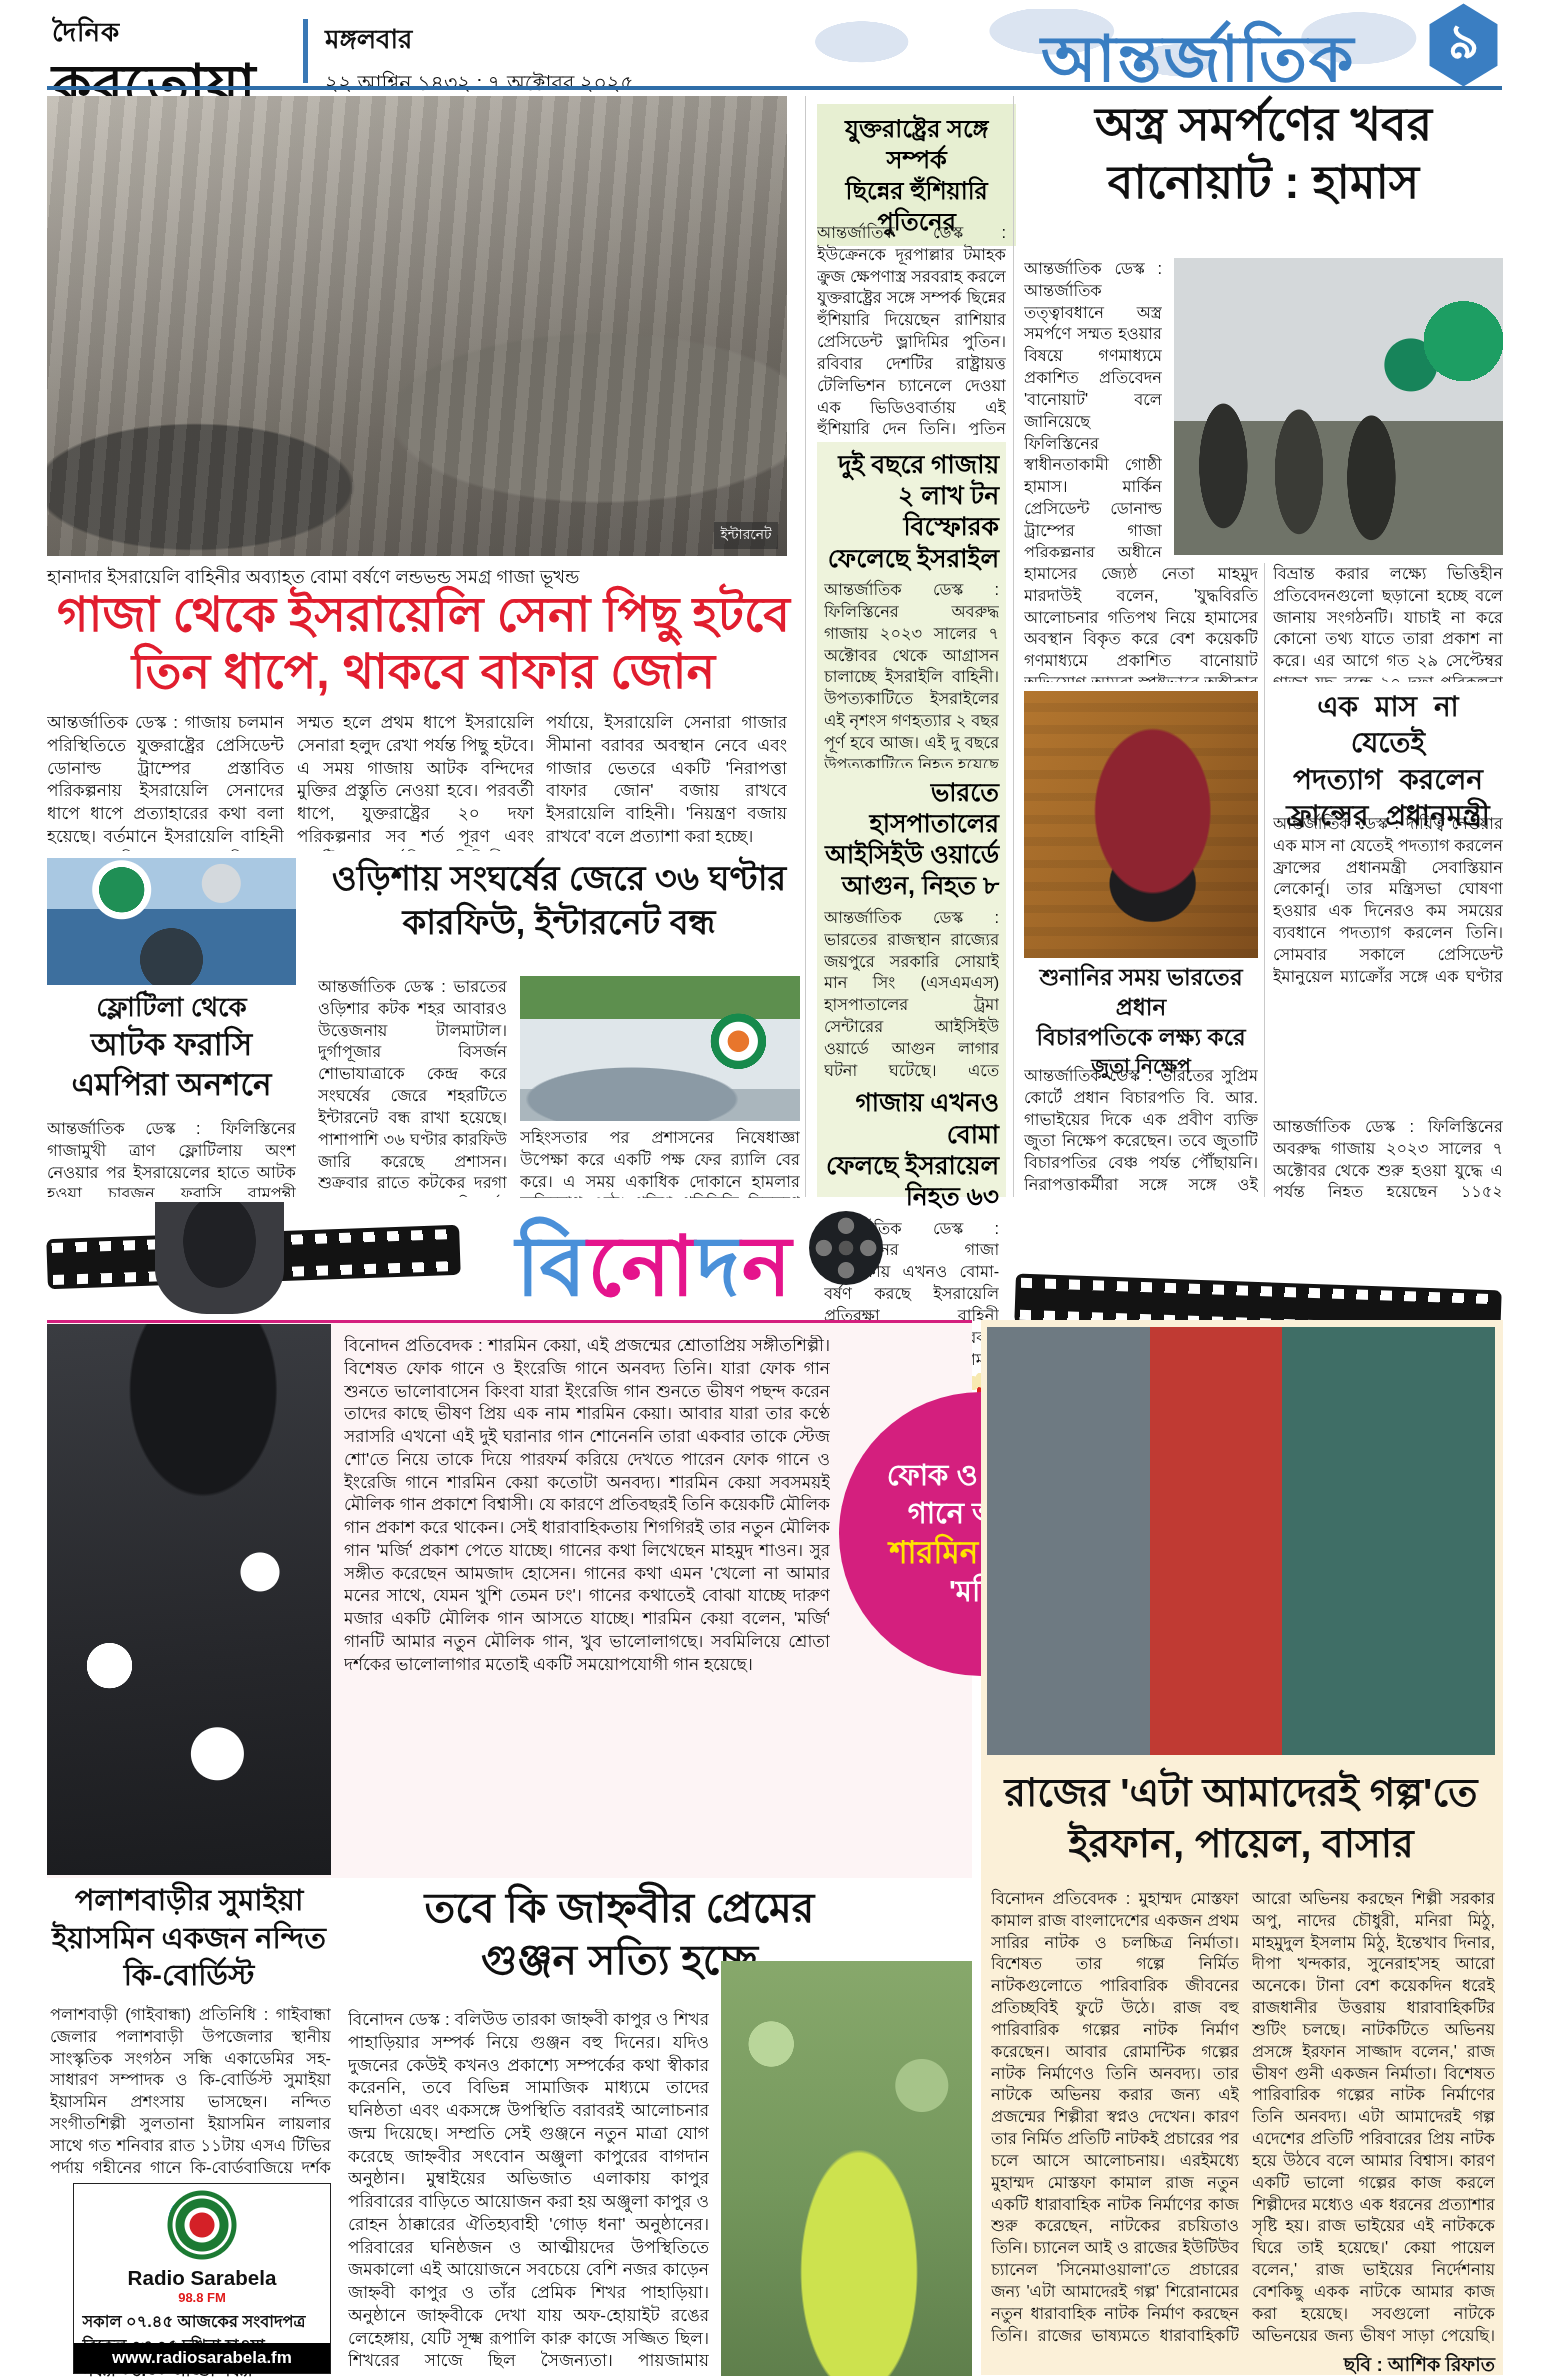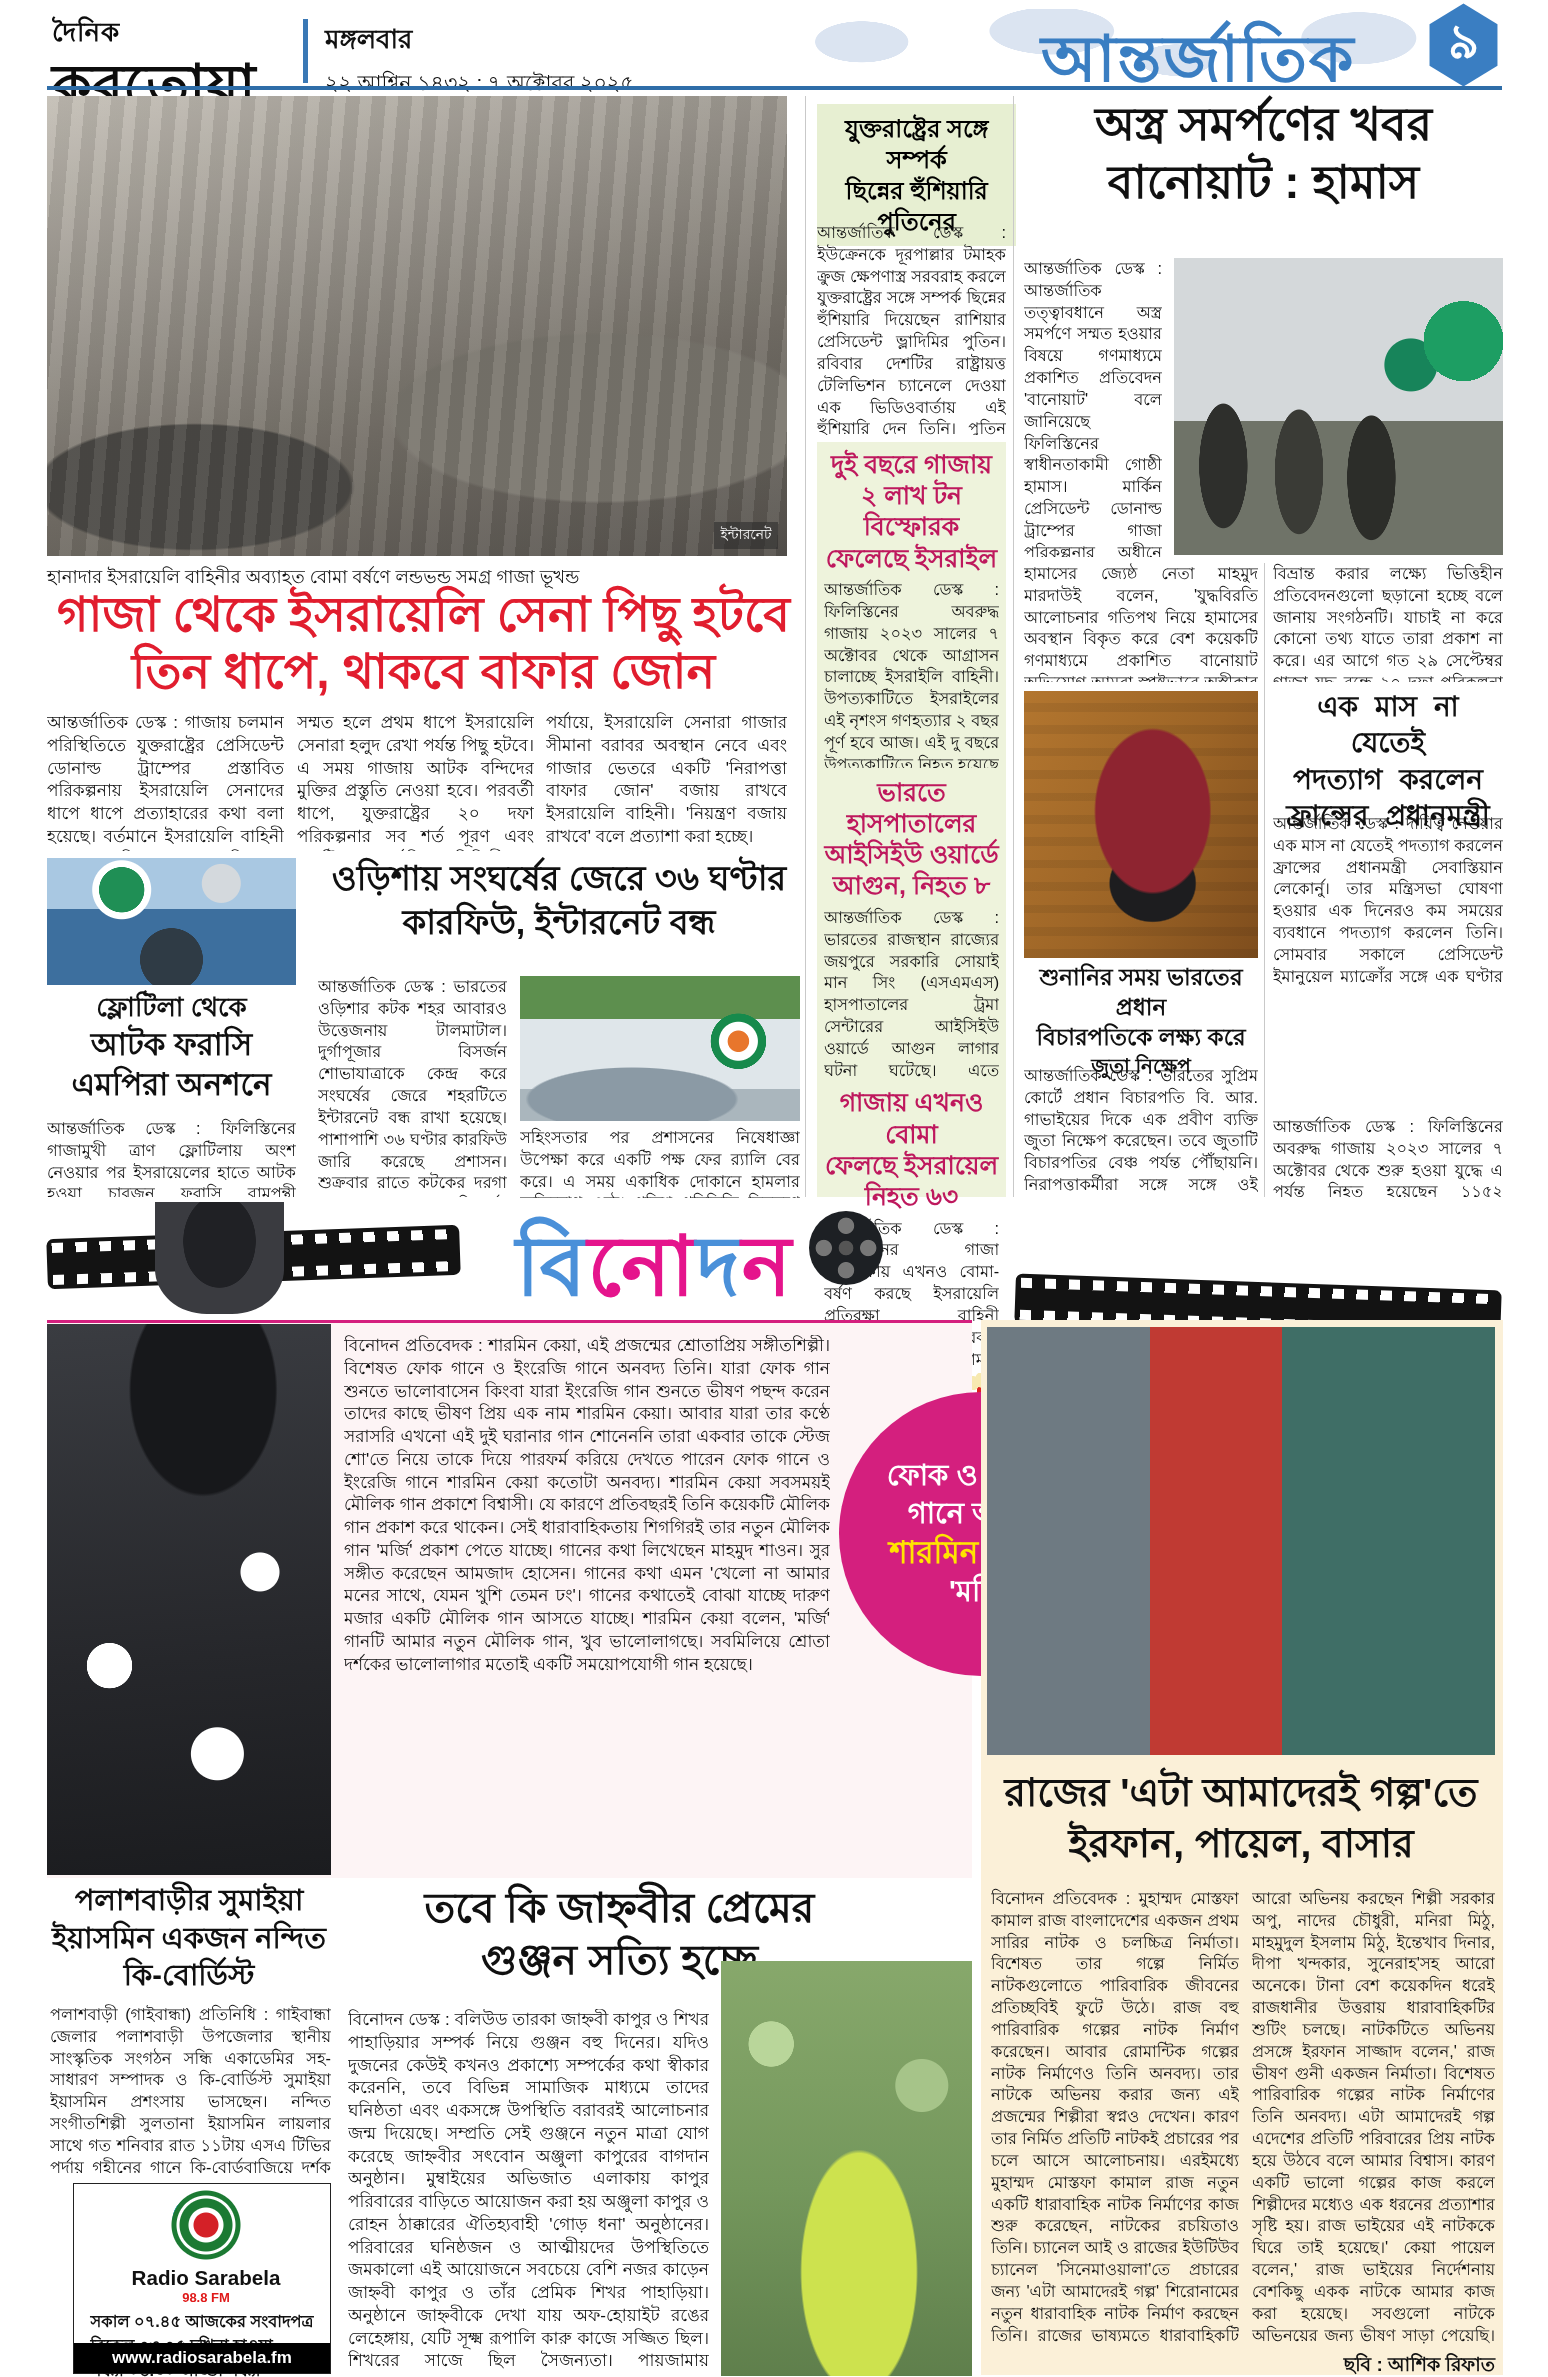--- a/index.html
+++ b/index.html
@@ -67,21 +67,21 @@
     #9aa1a6;}
   .ph-janhvi{background:
     radial-gradient(ellipse 95px 198px at 55% 75%,#cde24e 0 60%,transparent 62%),
     radial-gradient(circle at 20% 20%,#b9d69a 0 22.4px,transparent 23px),
     radial-gradient(circle at 80% 30%,#a6c489 0 26px,transparent 27px),
     linear-gradient(180deg,#87a86b 0%,#74975c 55%,#5f7f4c 100%);}
   .ph-bannerhead{background:radial-gradient(ellipse 60px 77px at 50% 35%,#202125 0 60%,#3a3b40 61% 100%);border-radius:0 0 40% 40%;}
   
   .green-box{background:#e7efd2;text-align:center;font-weight:bold;}
   .green-panel{background:#eef3dc;}
-  .gh{font-size:25px;font-weight:bold;text-align:center;line-height:1.25;color:#be185d;}
+  .gh{font-size:25px;font-weight:bold;text-align:right;line-height:1.25;color:#000000;}
   
   .strip{background:#131313;position:relative;border-radius:6.9px;}
   .strip::before,.strip::after{content:"";position:absolute;left:5.2px;right:5.2px;height:9.5px;background:repeating-linear-gradient(90deg,#ffffff 0 11.2px,#131313 11.2px 24px);}
   .strip::before{top:4.3px}.strip::after{bottom:4.3px}
   .banner-title{font-size:83px;font-weight:bold;letter-spacing:1.7px;}
   .bt-blue{color:#4a90d9}.bt-pink{color:#e5148c}
   .reel{width:74px;height:74px;border-radius:50%;background:
     radial-gradient(circle at 50% 20%,#777 0 7.7px,transparent 8.6px),
     radial-gradient(circle at 80% 50%,#777 0 7.7px,transparent 8.6px),
     radial-gradient(circle at 50% 80%,#777 0 7.7px,transparent 8.6px),
@@ -234,21 +234,21 @@
   <div class="abs body-txt small" style="left:991px;top:1888px;width:248px;height:458px;">বিনোদন প্রতিবেদক : মুহাম্মদ মোস্তফা কামাল রাজ বাংলাদেশের একজন প্রথম সারির নাটক ও চলচ্চিত্র নির্মাতা। বিশেষত তার গল্পে নির্মিত নাটকগুলোতে পারিবারিক জীবনের প্রতিচ্ছবিই ফুটে উঠে। রাজ বহু পারিবারিক গল্পের নাটক নির্মাণ করেছেন। আবার রোমান্টিক গল্পের নাটক নির্মাণেও তিনি অনবদ্য। তার নাটকে অভিনয় করার জন্য এই প্রজন্মের শিল্পীরা স্বপ্নও দেখেন। কারণ তার নির্মিত প্রতিটি নাটকই প্রচারের পর চলে আসে আলোচনায়। এরইমধ্যে মুহাম্মদ মোস্তফা কামাল রাজ নতুন একটি ধারাবাহিক নাটক নির্মাণের কাজ শুরু করেছেন, নাটকের রচয়িতাও তিনি। চ্যানেল আই ও রাজের ইউটিউব চ্যানেল 'সিনেমাওয়ালা'তে প্রচারের জন্য 'এটা আমাদেরই গল্প' শিরোনামের নতুন ধারাবাহিক নাটক নির্মাণ করছেন তিনি। রাজের ভাষ্যমতে ধারাবাহিকটি যথাযথভাবে নির্মাণের জন্য তিনি শুটিং হাউজে সেট ডিজাইনে বেশ কয়েক লাখ টাকাও খরচ করেছেন যা এই সময়ে এসে বিশেষ ধারাবাহিক নাটক নির্মাণের ক্ষেত্রে বিরলই বলা চলে। রাজ বলেন,' এটা আমাদেরই গল্প একেবারেই পারিবারিক গল্পের নাটক। এর আগেও আমি পারিবারিক গল্পের ধারাবাহিক নাটক নির্মাণ করে বেশ সাড়া পেয়েছি।</div>
   <div class="abs body-txt small" style="left:1252px;top:1888px;width:243px;height:458px;">আরো অভিনয় করছেন শিল্পী সরকার অপু, নাদের চৌধুরী, মনিরা মিঠু, মাহমুদুল ইসলাম মিঠু, ইন্তেখাব দিনার, দীপা খন্দকার, সুনেরাহ'সহ আরো অনেকে। টানা বেশ কয়েকদিন ধরেই রাজধানীর উত্তরায় ধারাবাহিকটির শুটিং চলছে। নাটকটিতে অভিনয় প্রসঙ্গে ইরফান সাজ্জাদ বলেন,' রাজ ভীষণ গুনী একজন নির্মাতা। বিশেষত পারিবারিক গল্পের নাটক নির্মাণের তিনি অনবদ্য। এটা আমাদেরই গল্প এদেশের প্রতিটি পরিবারের প্রিয় নাটক হয়ে উঠবে বলে আমার বিশ্বাস। কারণ একটি ভালো গল্পের কাজ করলে শিল্পীদের মধ্যেও এক ধরনের প্রত্যাশার সৃষ্টি হয়। রাজ ভাইয়ের এই নাটককে ঘিরে তাই হয়েছে।' কেয়া পায়েল বলেন,' রাজ ভাইয়ের নির্দেশনায় বেশকিছু একক নাটকে আমার কাজ করা হয়েছে। সবগুলো নাটকে অভিনয়ের জন্য ভীষণ সাড়া পেয়েছি। এটা আমাদেরই গল্প নাটকটি নির্মাণে তিনি ভীষণ শ্রম দিচ্ছেন। এই নাটক দর্শকের মধ্যে আলোড়ন সৃষ্টি করবে, গল্পের কারণেই।' খায়রুল বাসার বলেন,' পারিবারিক এই গল্পে আমি যাদের সঙ্গে অভিনয় করছি তারা প্রত্যেকেই আমার ভীষণ প্রিয়।</div>
   <div class="abs credit" style="left:1252px;top:2350px;width:243px;">ছবি : আশিক রিফাত</div>
 
   <div class="abs" style="left:47px;top:1882px;width:284px;">
     <div class="hl" style="font-size:29px;line-height:1.3;">পলাশবাড়ীর সুমাইয়া</div>
     <div class="hl" style="font-size:29px;line-height:1.3;">ইয়াসমিন একজন নন্দিত</div>
     <div class="hl" style="font-size:29px;line-height:1.3;">কি-বোর্ডিস্ট</div>
   </div>
   <div class="abs body-txt small" style="left:50px;top:2004px;width:281px;height:169px;">পলাশবাড়ী (গাইবান্ধা) প্রতিনিধি : গাইবান্ধা জেলার পলাশবাড়ী উপজেলার স্থানীয় সাংস্কৃতিক সংগঠন সন্ধি একাডেমির সহ-সাধারণ সম্পাদক ও কি-বোর্ডিস্ট সুমাইয়া ইয়াসমিন প্রশংসায় ভাসছেন। নন্দিত সংগীতশিল্পী সুলতানা ইয়াসমিন লায়লার সাথে গত শনিবার রাত ১১টায় এসএ টিভির পর্দায় গহীনের গানে কি-বোর্ডবাজিয়ে দর্শক শ্রোতাদের মুগ্ধ করেছেন। সুমাইয়া ইয়াসমিন একজন নন্দিত কি-বোর্ডিস্ট হিসেবে গাইবান্ধা জেলা তথা পুরো উত্তরবঙ্গের গর্ব। উল্লেখ্য, সুমাইয়া ইয়াসমিন গাইবান্ধার পলাশবাড়ী উপজেলার কৃতী সন্তান।</div>
-  <div class="abs radio-box" style="left:73px;top:2183px;width:258px;height:191px;box-sizing:border-box;padding-left:8px;">
+  <div class="abs radio-box" style="left:73px;top:2183px;width:258px;height:191px;box-sizing:border-box;">
     <div class="radio-logo"></div>
     <div class="radio-name">Radio Sarabela</div>
     <div class="radio-fm">98.8 FM</div>
     <div style="padding:3.4px 8.6px 0 8.6px;">
       <div class="radio-line">সকাল ০৭.৪৫   আজকের সংবাদপত্র</div>
       <div class="radio-line">বিকেল ০৩.০৫   দখিনা হাওয়া</div>
       <div class="radio-line">সন্ধ্যা  ০৬.৩০   আড্ডা সন্ধ্যা</div>
 
     </div>
     <div class="radio-web" style="position:absolute;left:0;right:0;bottom:0;margin-top:25px;">www.radiosarabela.fm</div>

